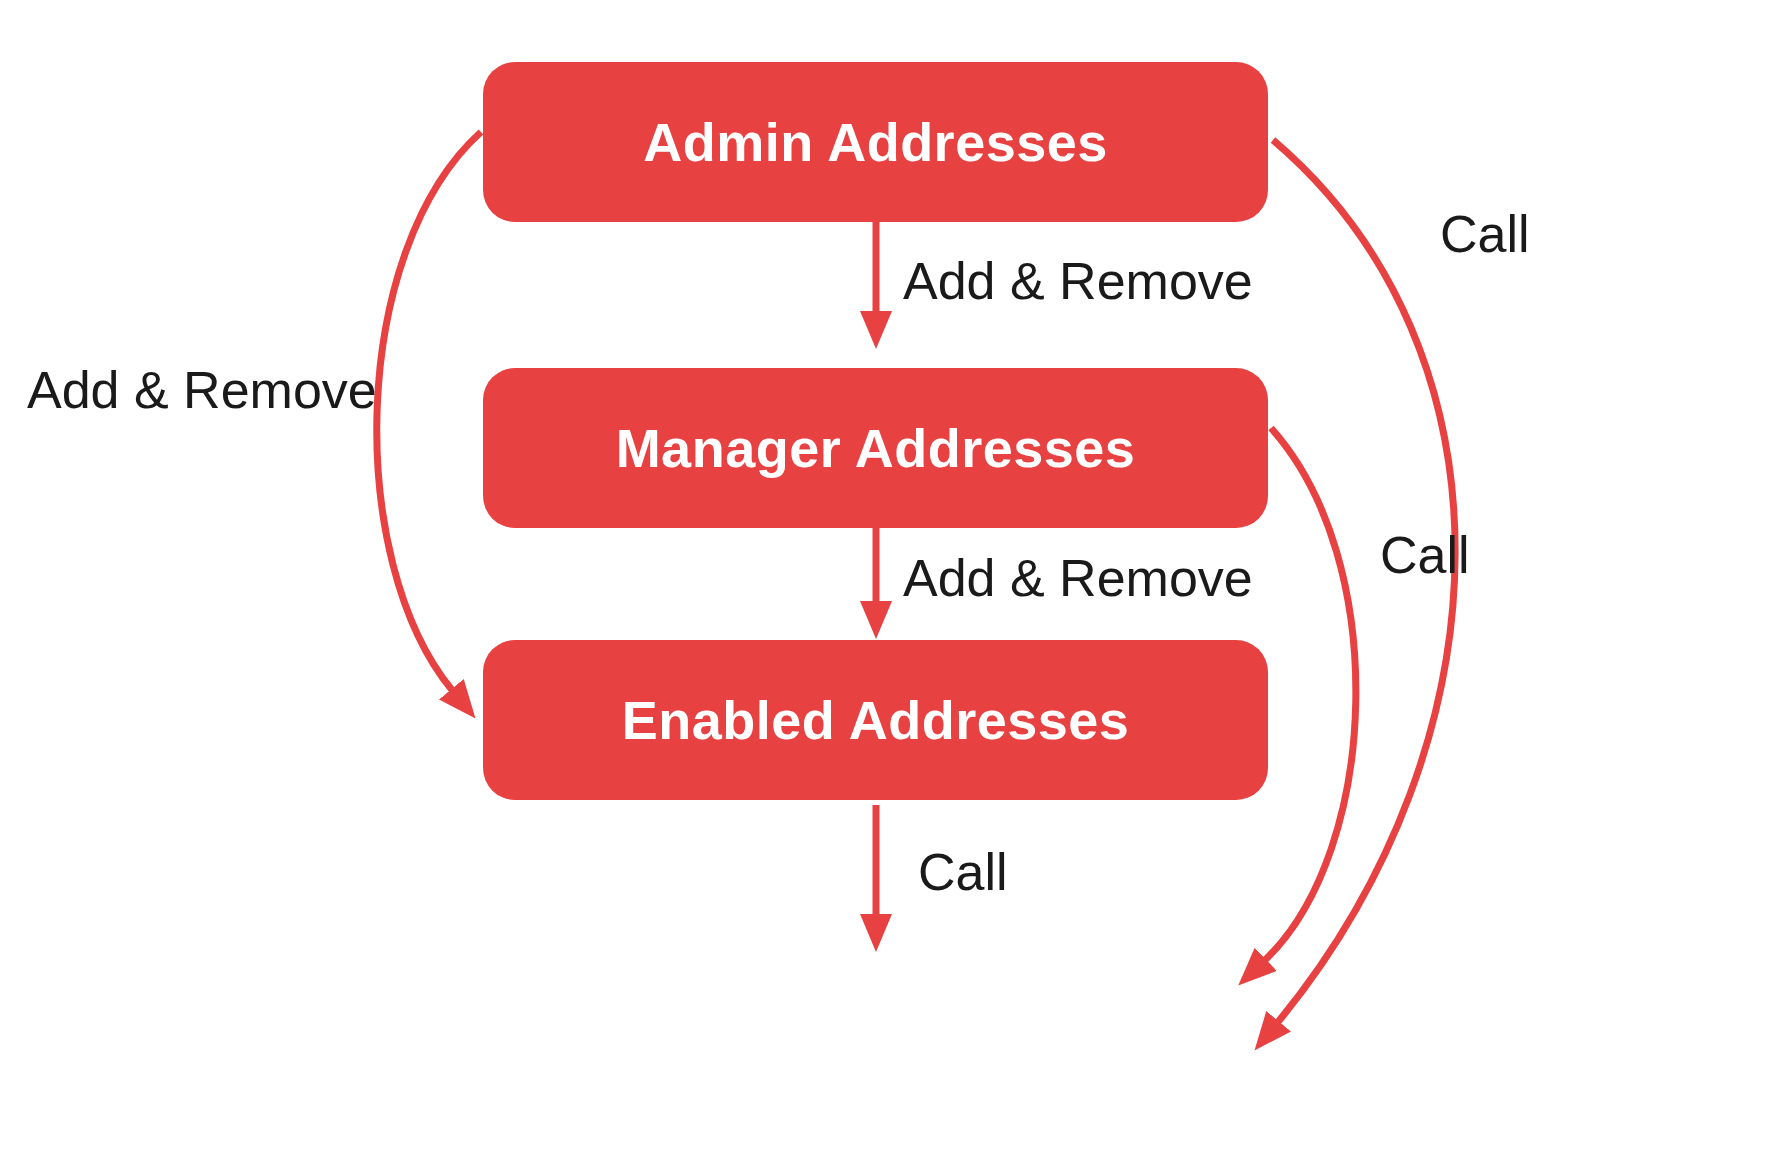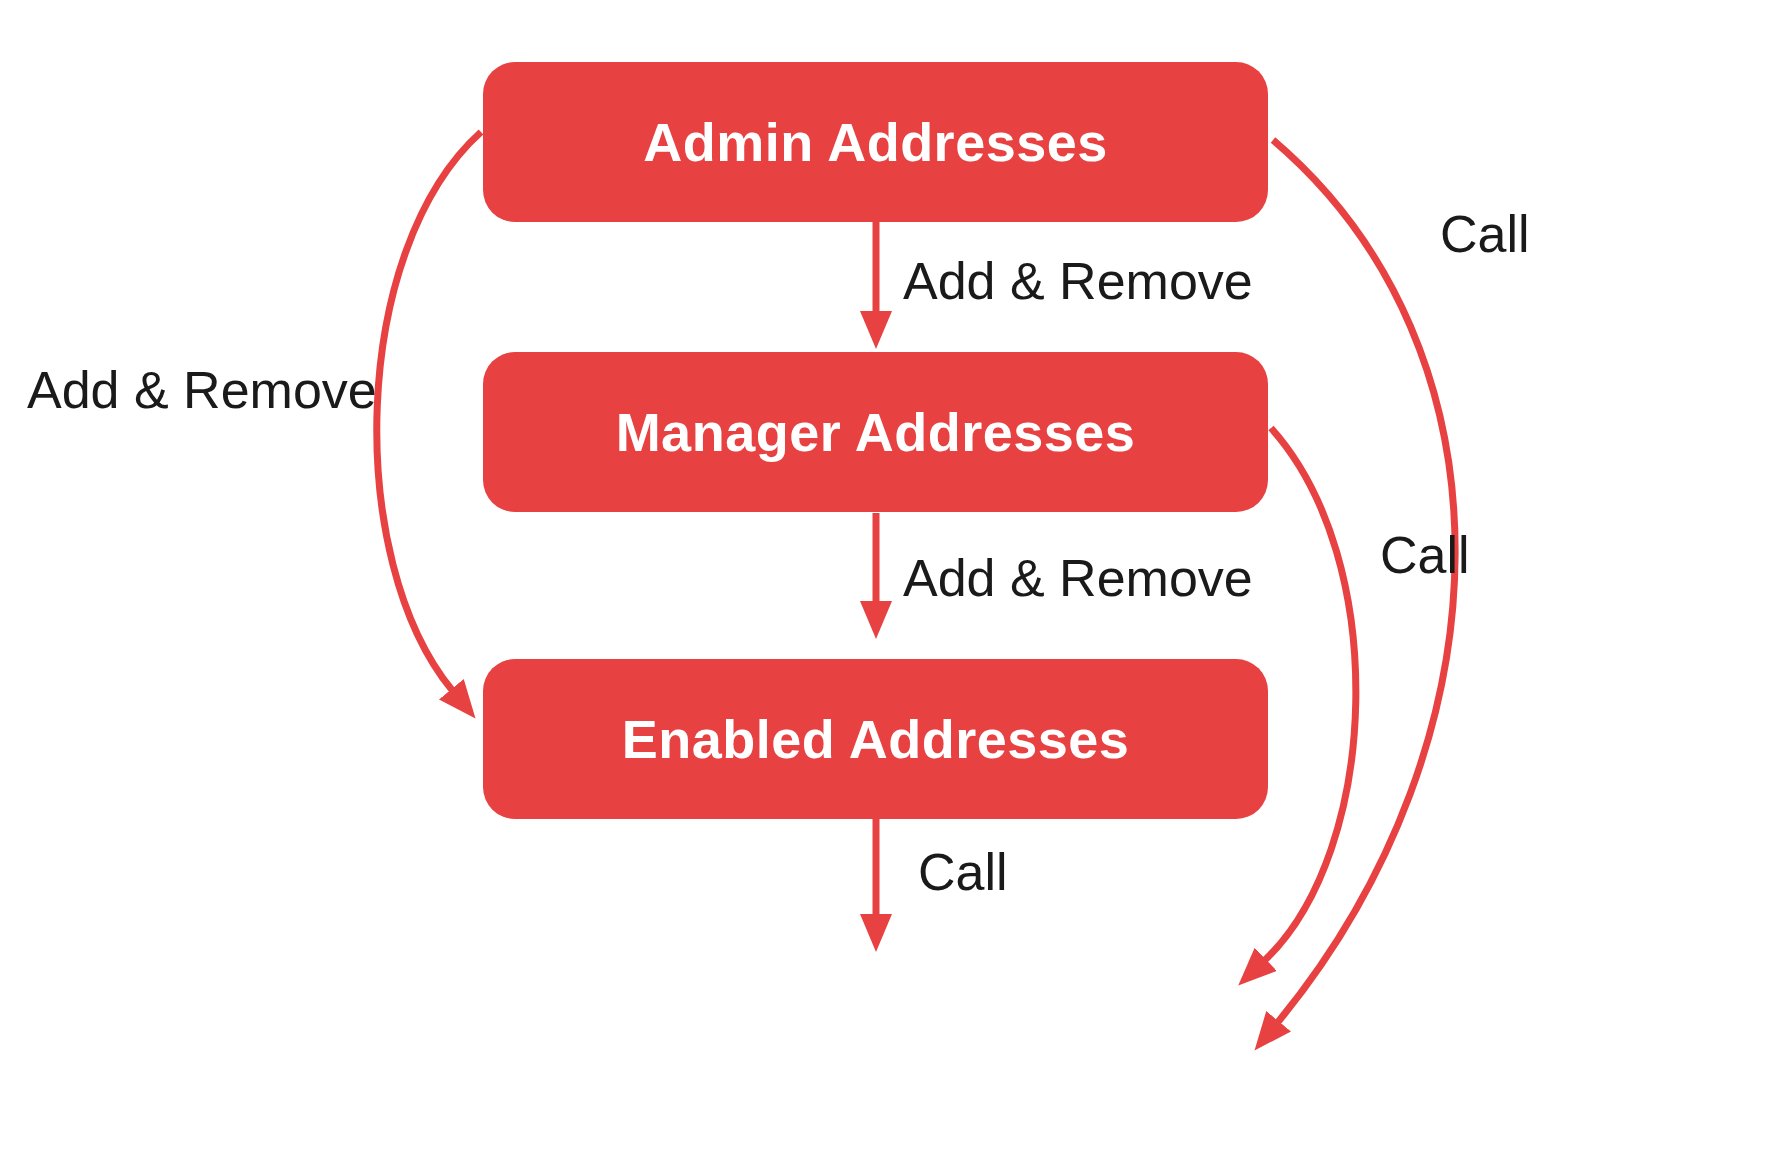--- a/index.html
+++ b/index.html
@@ -78,24 +78,24 @@
     <path class="edge" d="M 876 805 L 876 915" marker-end="url(#arrowhead)"></path>
 
     <path class="edge" d="M 1271 428 C 1390 560, 1380 850, 1265 960" marker-end="url(#arrowhead)"></path>
 
     <path class="edge" d="M 1273 140 C 1520 350, 1510 740, 1278 1022" marker-end="url(#arrowhead)"></path>
   </svg>
 
   <div class="node" style="top:62px">
     <span class="node-label">Admin Addresses</span>
   </div>
-  <div class="node" style="top:352px">
+  <div class="node" style="top:368px">
     <span class="node-label">Manager Addresses</span>
   </div>
-  <div class="node" style="top:659px">
+  <div class="node" style="top:640px">
     <span class="node-label">Enabled Addresses</span>
   </div>
 
   <div class="edge-label" style="left:903px;  top:281px">Add &amp; Remove</div>
   <div class="edge-label" style="left:903px;  top:578px">Add &amp; Remove</div>
   <div class="edge-label" style="left:27px;   top:390px">Add &amp; Remove</div>
   <div class="edge-label" style="left:918px;  top:872px">Call</div>
   <div class="edge-label" style="left:1380px; top:555px">Call</div>
   <div class="edge-label" style="left:1440px; top:234px">Call</div>
 

